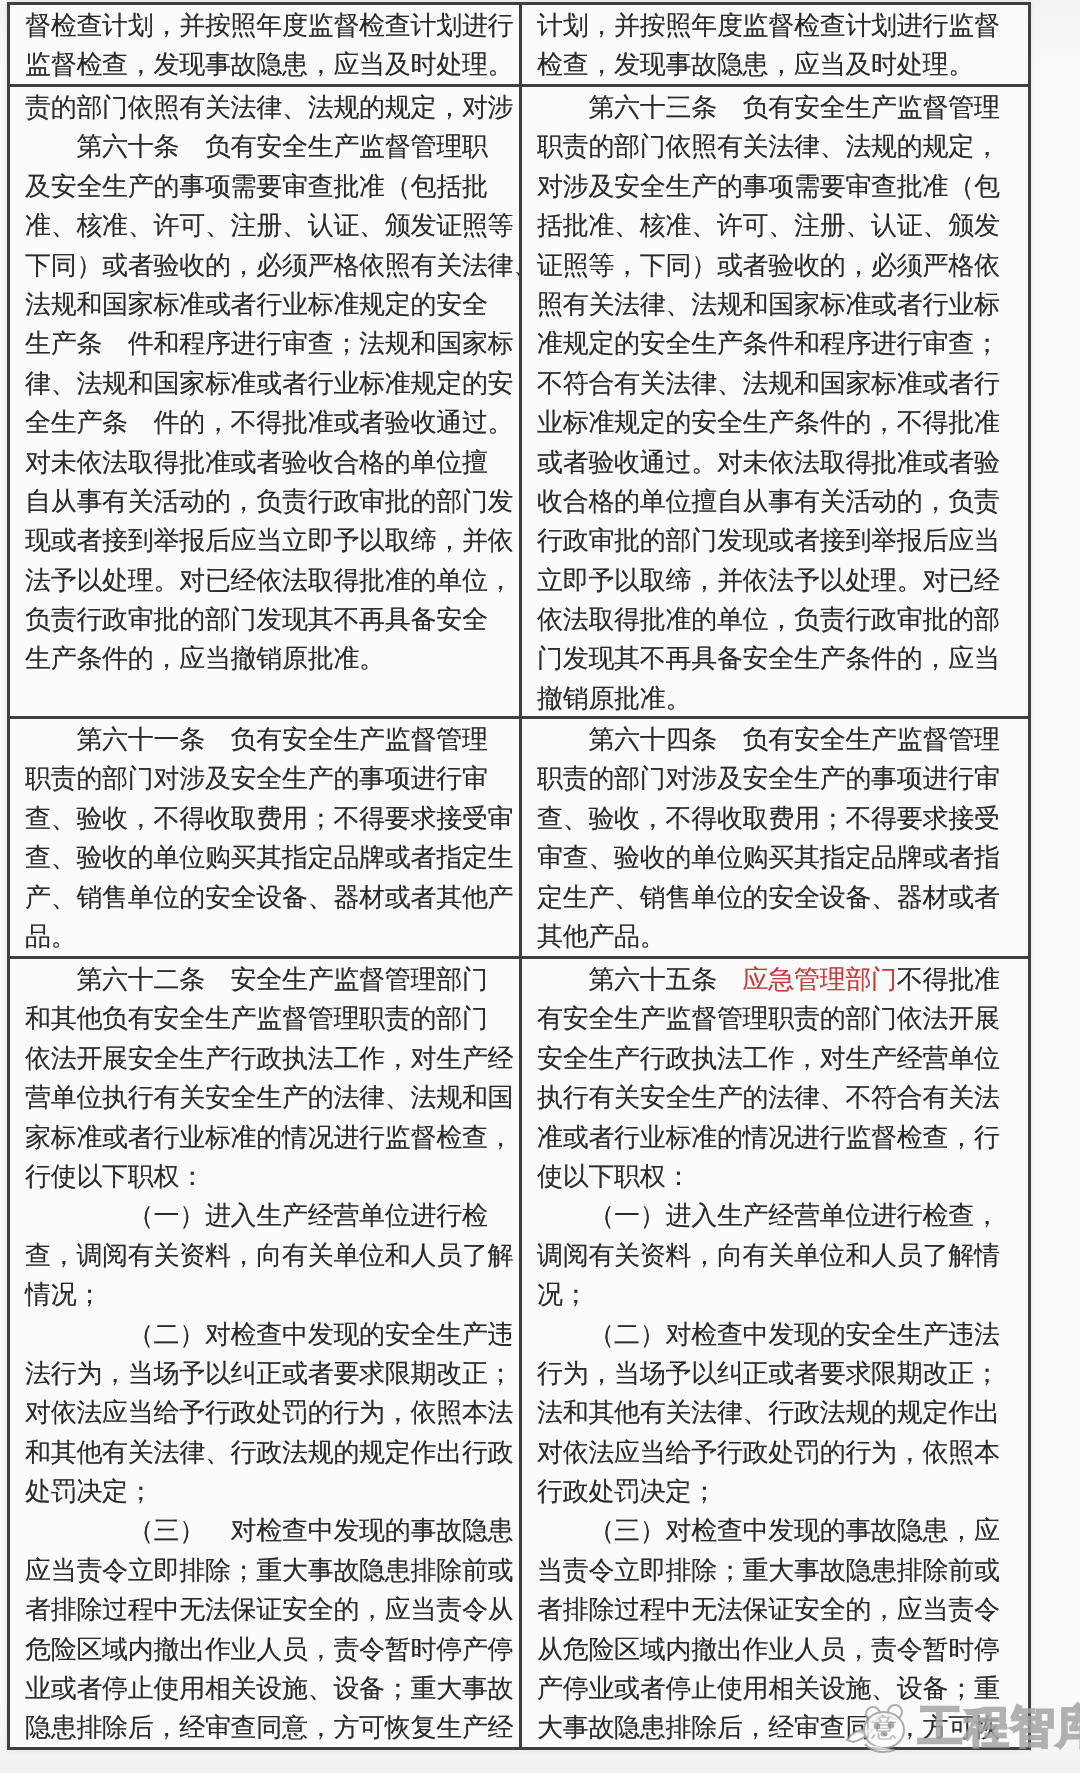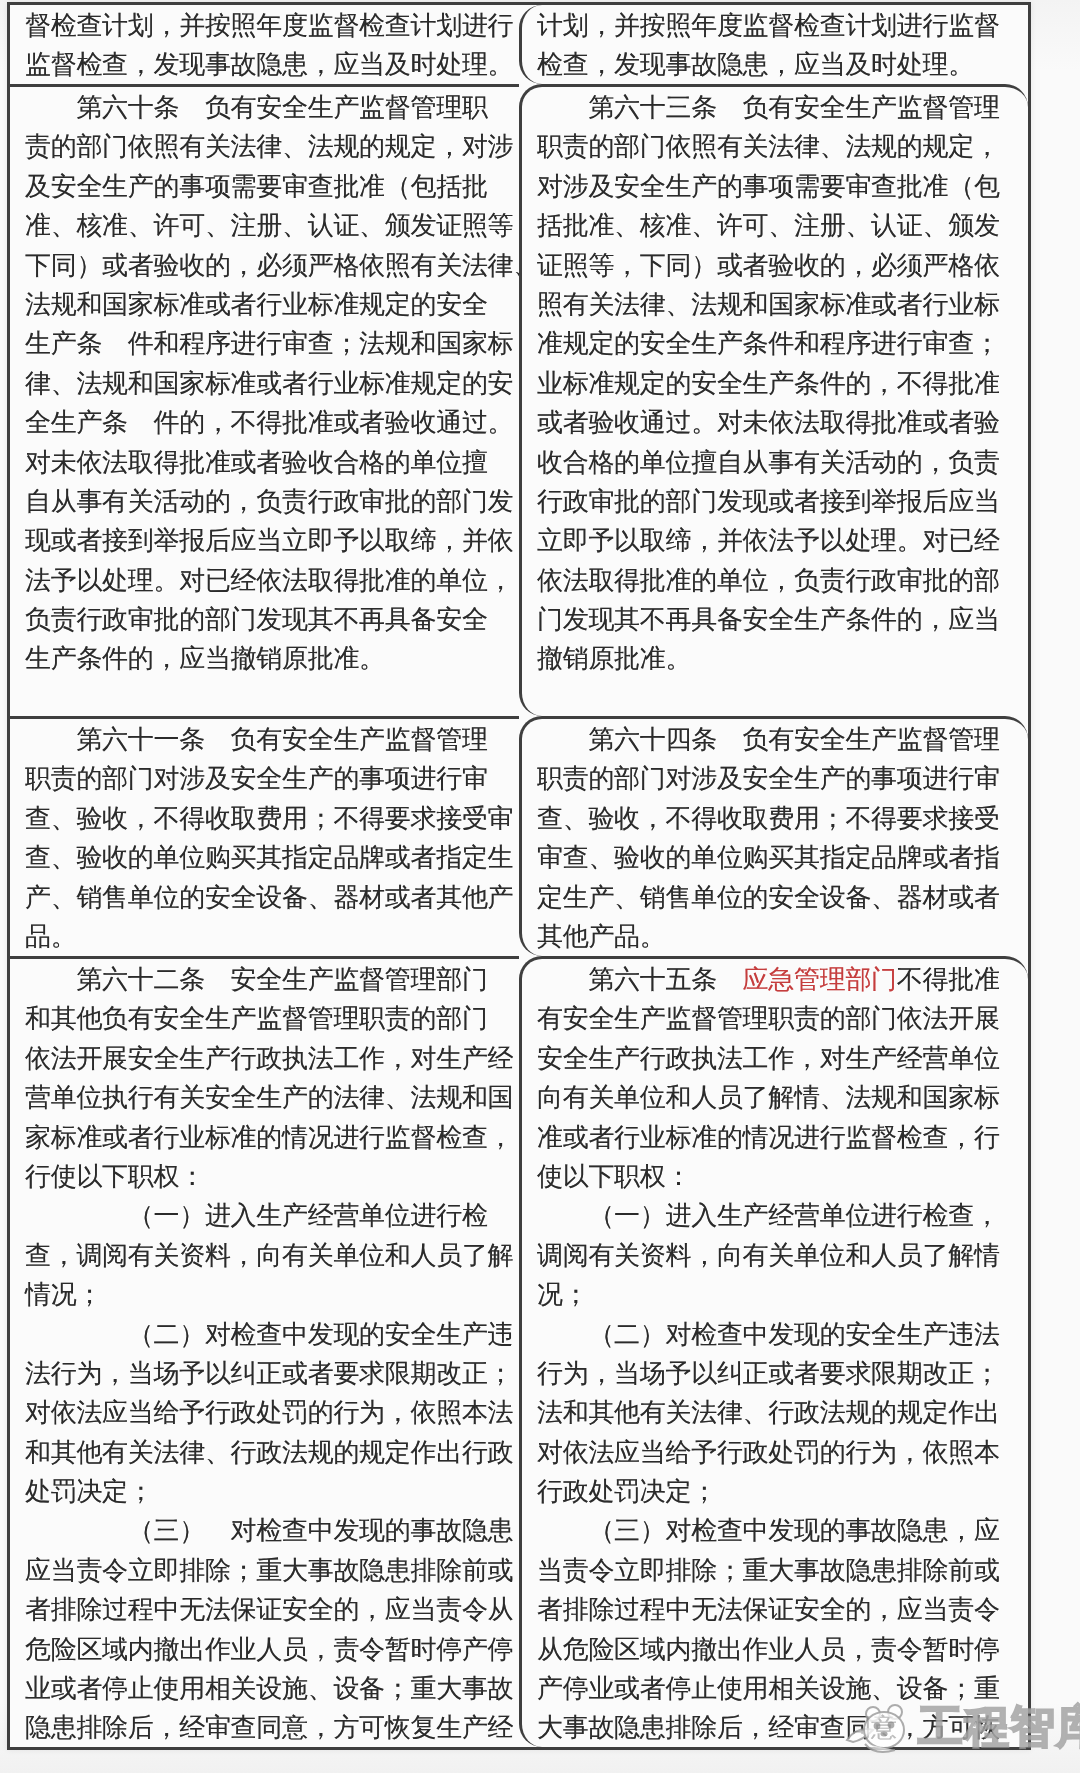--- a/index.html
+++ b/index.html
@@ -33,21 +33,21 @@
     grid-template-columns:1fr 1fr;
     grid-template-rows:79px 632px 240px auto;
     box-shadow:0 0 6px rgba(0,0,0,0.08);
     font-family:Liberation Serif, serif;
   }
   .cell{
     overflow:hidden;
     padding:1px 5px 0 15px;
     background:var(--cellbg);
   }
-  .col-right{border-left:3px solid var(--border);border-radius:23px;}
+  .col-right{border-left:3px solid var(--border);}
   .row-sep{border-top:3px solid var(--border);}
   .line{
     white-space:pre;
     font-size:26px;
     line-height:39.4px;
     height:39.4px;
     letter-spacing:-0.3px;
     color:var(--text);
     text-shadow:0 0 0.6px rgba(40,40,40,0.45);
   }
@@ -83,22 +83,22 @@
     <div class="cell">
         <div class="line">督检查计划，并按照年度监督检查计划进行</div>
         <div class="line">监督检查，发现事故隐患，应当及时处理。</div>
       </div>
     <div class="cell col-right">
         <div class="line">计划，并按照年度监督检查计划进行监督</div>
         <div class="line">检查，发现事故隐患，应当及时处理。</div>
       </div>
 
     <div class="cell row-sep">
+        <div class="line">责的部门依照有关法律、法规的规定，对涉</div>
         <div class="line">　　第六十条　负有安全生产监督管理职</div>
-        <div class="line">责的部门依照有关法律、法规的规定，对涉</div>
         <div class="line">及安全生产的事项需要审查批准（包括批</div>
         <div class="line">准、核准、许可、注册、认证、颁发证照等，</div>
         <div class="line">下同）或者验收的，必须严格依照有关法律、</div>
         <div class="line">法规和国家标准或者行业标准规定的安全</div>
         <div class="line">生产条　件和程序进行审查；法规和国家标</div>
         <div class="line">律、法规和国家标准或者行业标准规定的安</div>
         <div class="line">全生产条　件的，不得批准或者验收通过。</div>
         <div class="line">对未依法取得批准或者验收合格的单位擅</div>
         <div class="line">自从事有关活动的，负责行政审批的部门发</div>
         <div class="line">现或者接到举报后应当立即予以取缔，并依</div>
@@ -107,20 +107,21 @@
         <div class="line">生产条件的，应当撤销原批准。</div>
       </div>
     <div class="cell col-right row-sep">
         <div class="line">　　第六十三条　负有安全生产监督管理</div>
         <div class="line">职责的部门依照有关法律、法规的规定，</div>
         <div class="line">对涉及安全生产的事项需要审查批准（包</div>
         <div class="line">括批准、核准、许可、注册、认证、颁发</div>
         <div class="line">证照等，下同）或者验收的，必须严格依</div>
         <div class="line">照有关法律、法规和国家标准或者行业标</div>
         <div class="line">准规定的安全生产条件和程序进行审查；</div>
+        <div class="line">不符合有关法律、法规和国家标准或者行</div>
         <div class="line">业标准规定的安全生产条件的，不得批准</div>
         <div class="line">或者验收通过。对未依法取得批准或者验</div>
         <div class="line">收合格的单位擅自从事有关活动的，负责</div>
         <div class="line">行政审批的部门发现或者接到举报后应当</div>
         <div class="line">立即予以取缔，并依法予以处理。对已经</div>
         <div class="line">依法取得批准的单位，负责行政审批的部</div>
         <div class="line">门发现其不再具备安全生产条件的，应当</div>
         <div class="line">撤销原批准。</div>
       </div>
 
@@ -160,21 +161,21 @@
         <div class="line">应当责令立即排除；重大事故隐患排除前或</div>
         <div class="line">者排除过程中无法保证安全的，应当责令从</div>
         <div class="line">危险区域内撤出作业人员，责令暂时停产停</div>
         <div class="line">业或者停止使用相关设施、设备；重大事故</div>
         <div class="line">隐患排除后，经审查同意，方可恢复生产经</div>
       </div>
     <div class="cell col-right row-sep">
         <div class="line"><span>　　第六十五条　</span><span class="red">应急管理部门</span><span>不得批准</span></div>
         <div class="line">有安全生产监督管理职责的部门依法开展</div>
         <div class="line">安全生产行政执法工作，对生产经营单位</div>
-        <div class="line">向有关单位和人员了解情、法规和国家标</div>
+        <div class="line">执行有关安全生产的法律、不符合有关法</div>
         <div class="line">准或者行业标准的情况进行监督检查，行</div>
         <div class="line">使以下职权：</div>
         <div class="line">　　（一）进入生产经营单位进行检查，</div>
         <div class="line">调阅有关资料，向有关单位和人员了解情</div>
         <div class="line">况；</div>
         <div class="line">　　（二）对检查中发现的安全生产违法</div>
         <div class="line">行为，当场予以纠正或者要求限期改正；</div>
         <div class="line">法和其他有关法律、行政法规的规定作出</div>
         <div class="line">对依法应当给予行政处罚的行为，依照本</div>
         <div class="line">行政处罚决定；</div>

